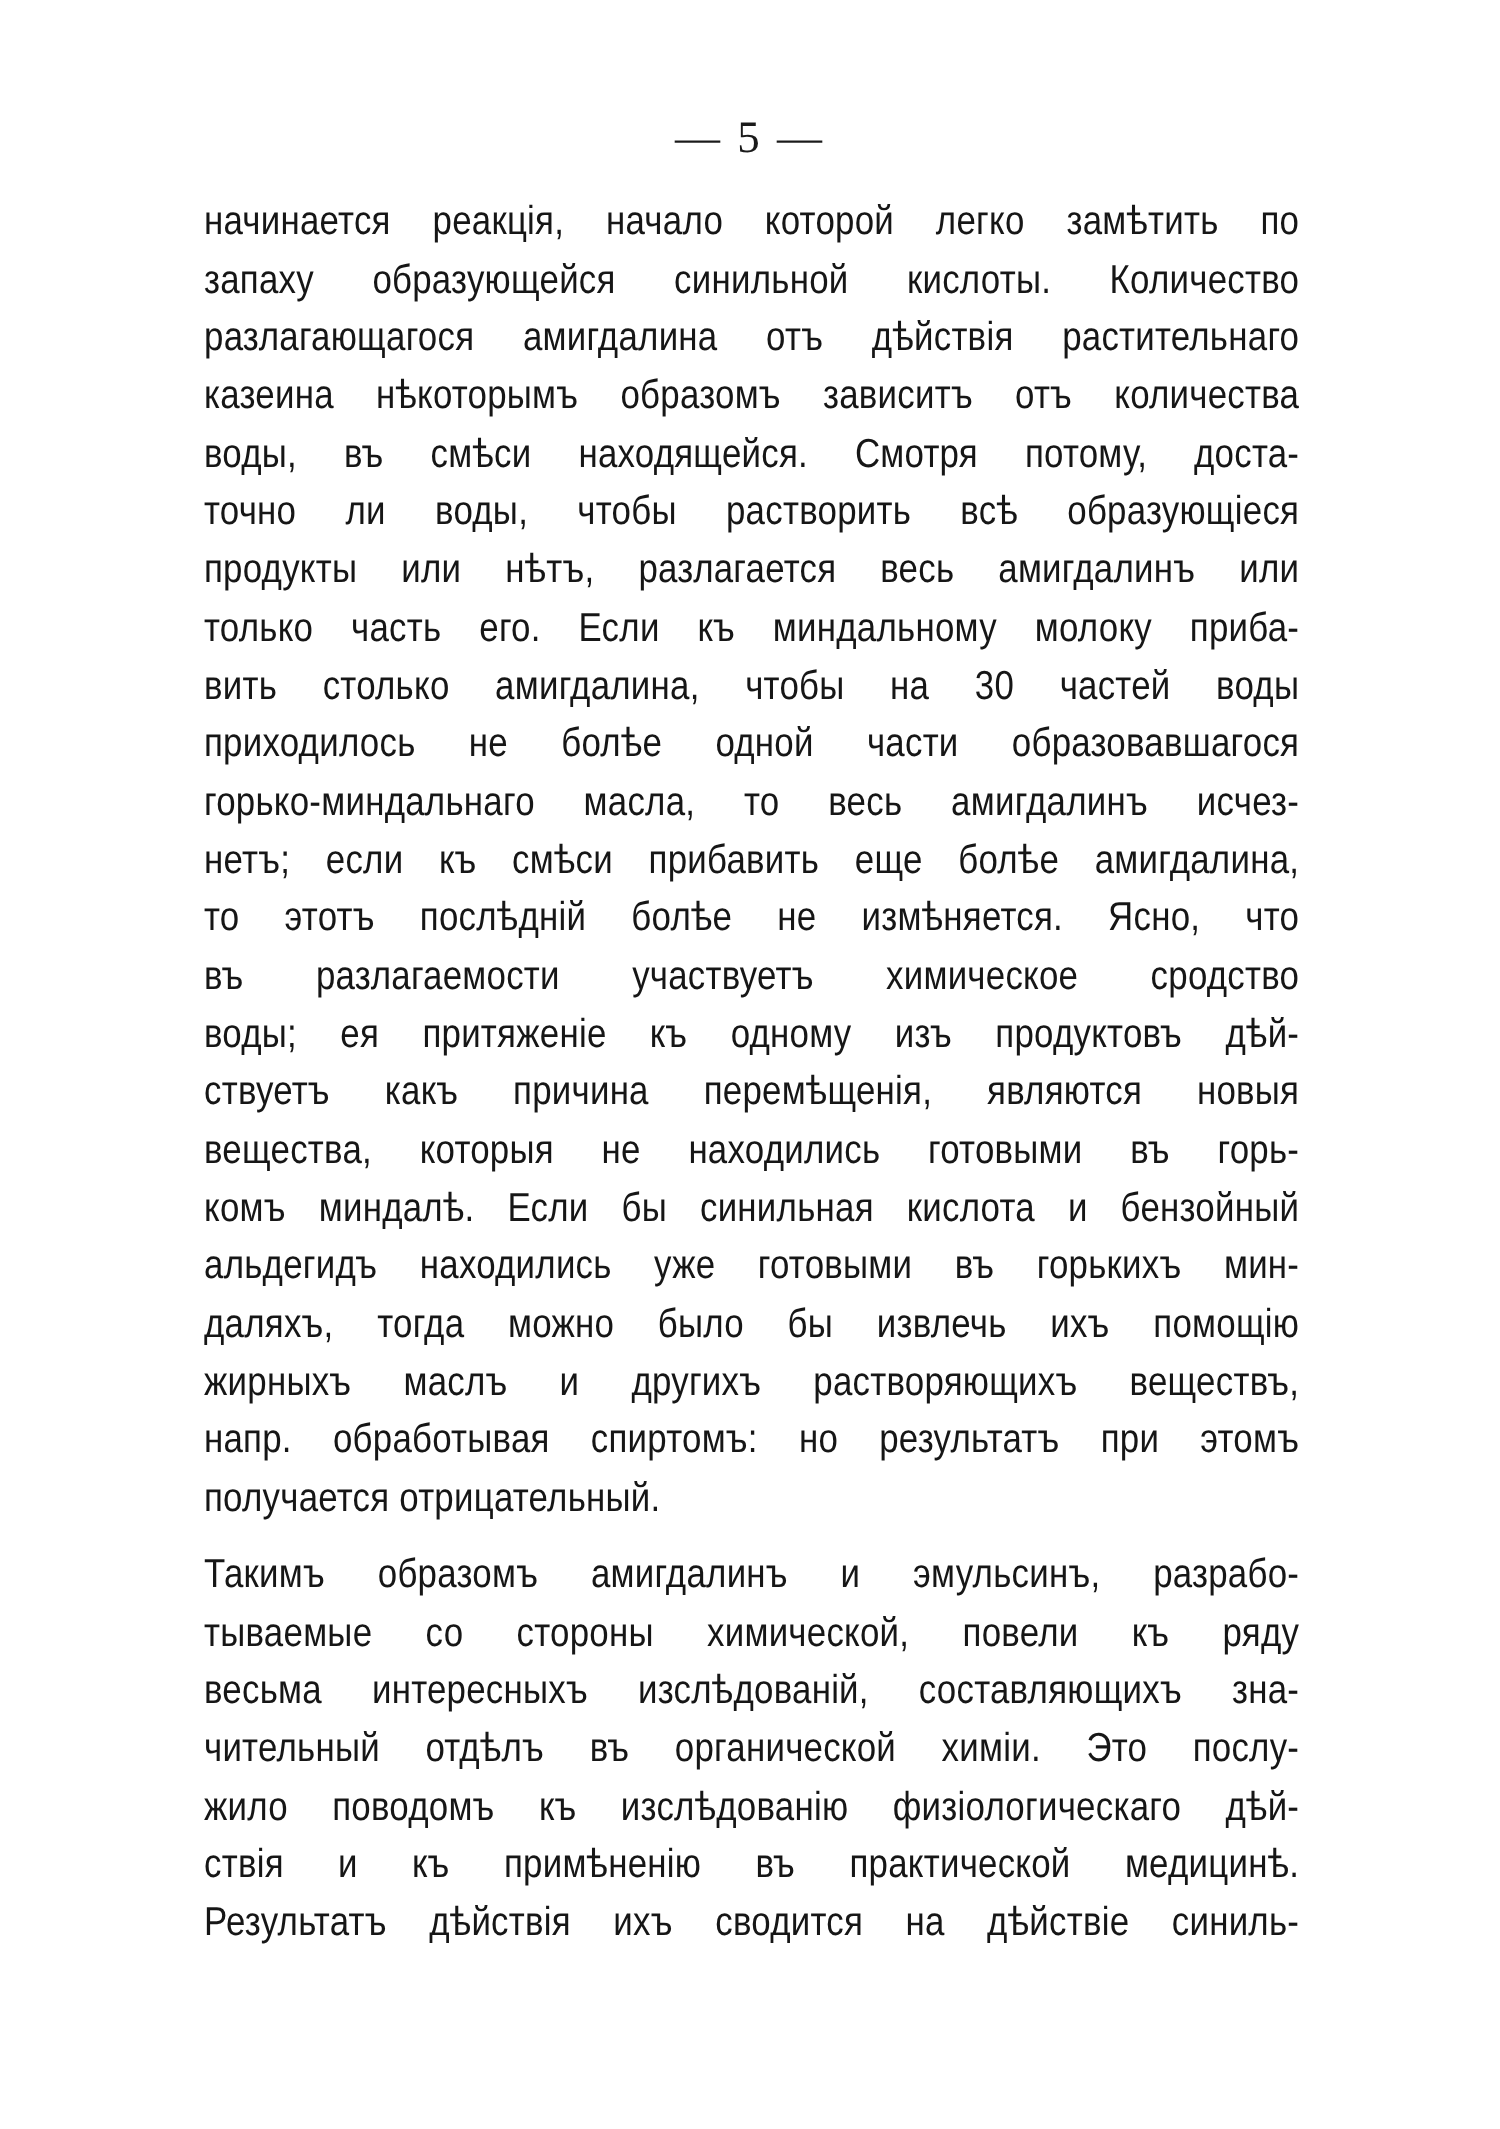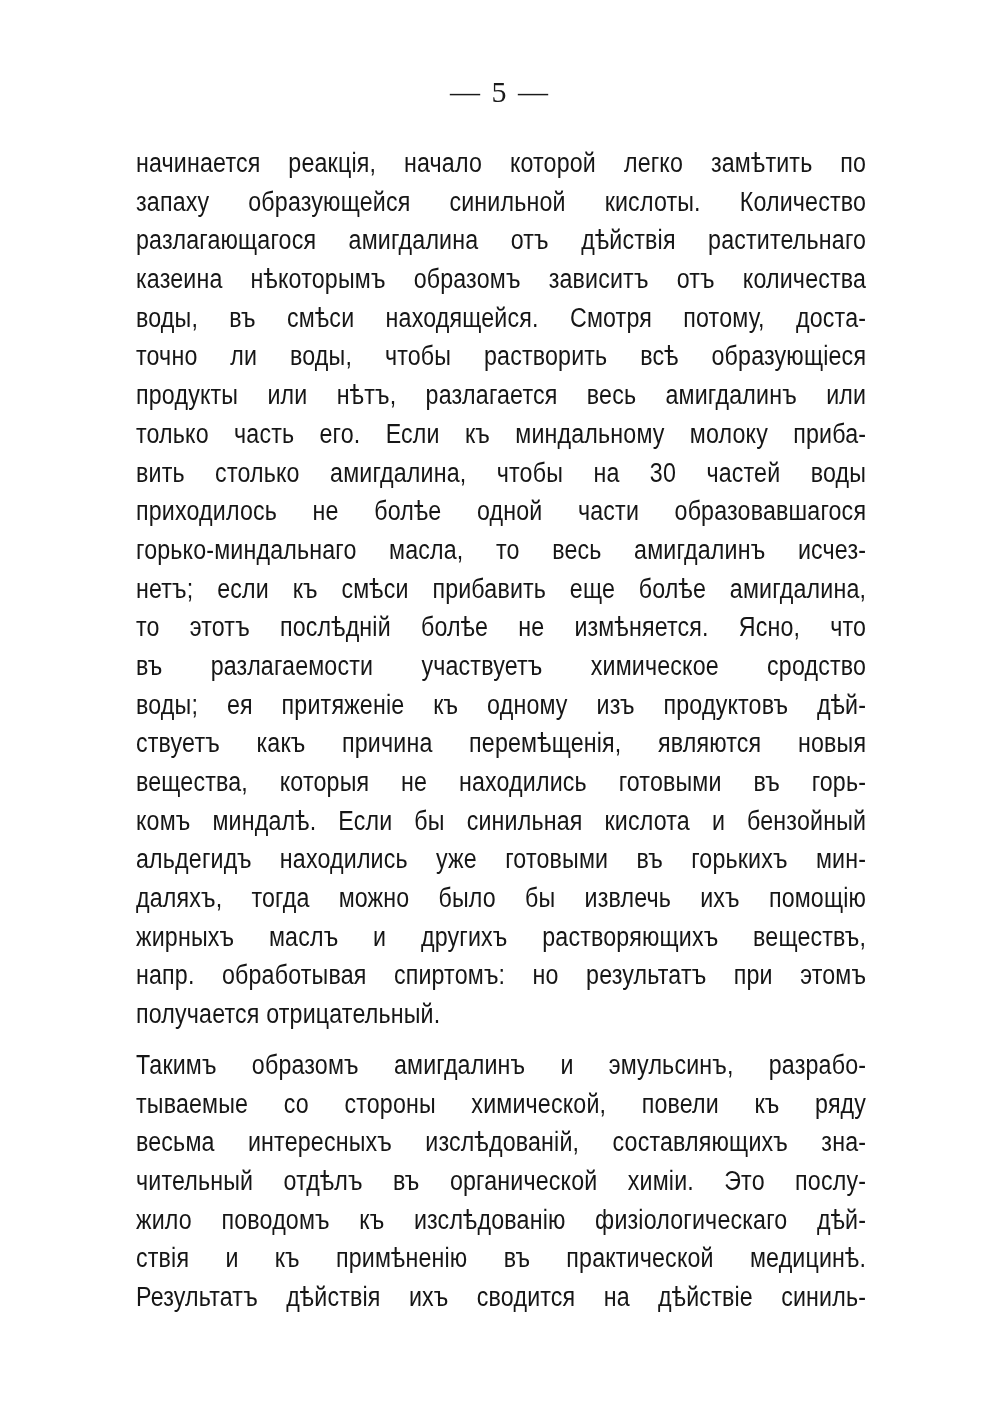--- a/index.html
+++ b/index.html
@@ -30,21 +30,21 @@
       text-align: center;
       font-family: "Liberation Serif", serif;
       font-size: 30px;
       line-height: 40px;
       color: #1a1a1a;
       letter-spacing: 2px;
     }
     .body-text {
       position: absolute;
       left: 136px;
-      top: 144px;
+      top: 128px;
       width: 730px;
     }
     .line {
       display: block;
       height: 38.7px;
       line-height: 38.7px;
       font-family: "Liberation Sans", sans-serif;
       font-size: 27px;
       white-space: nowrap;
       text-align: justify;

